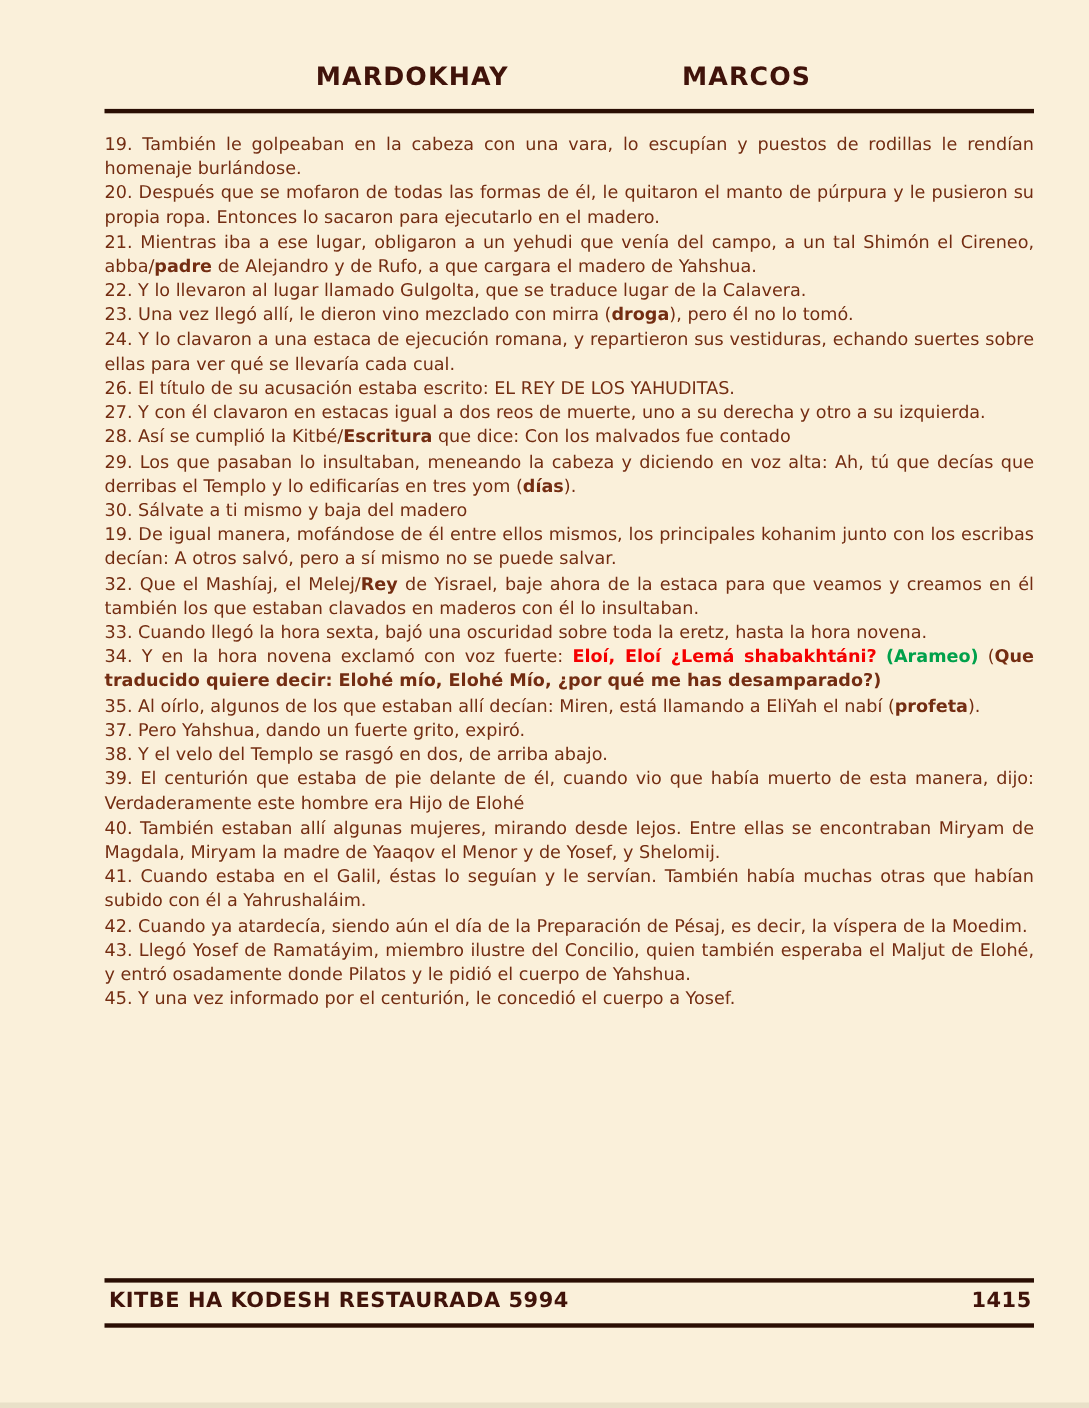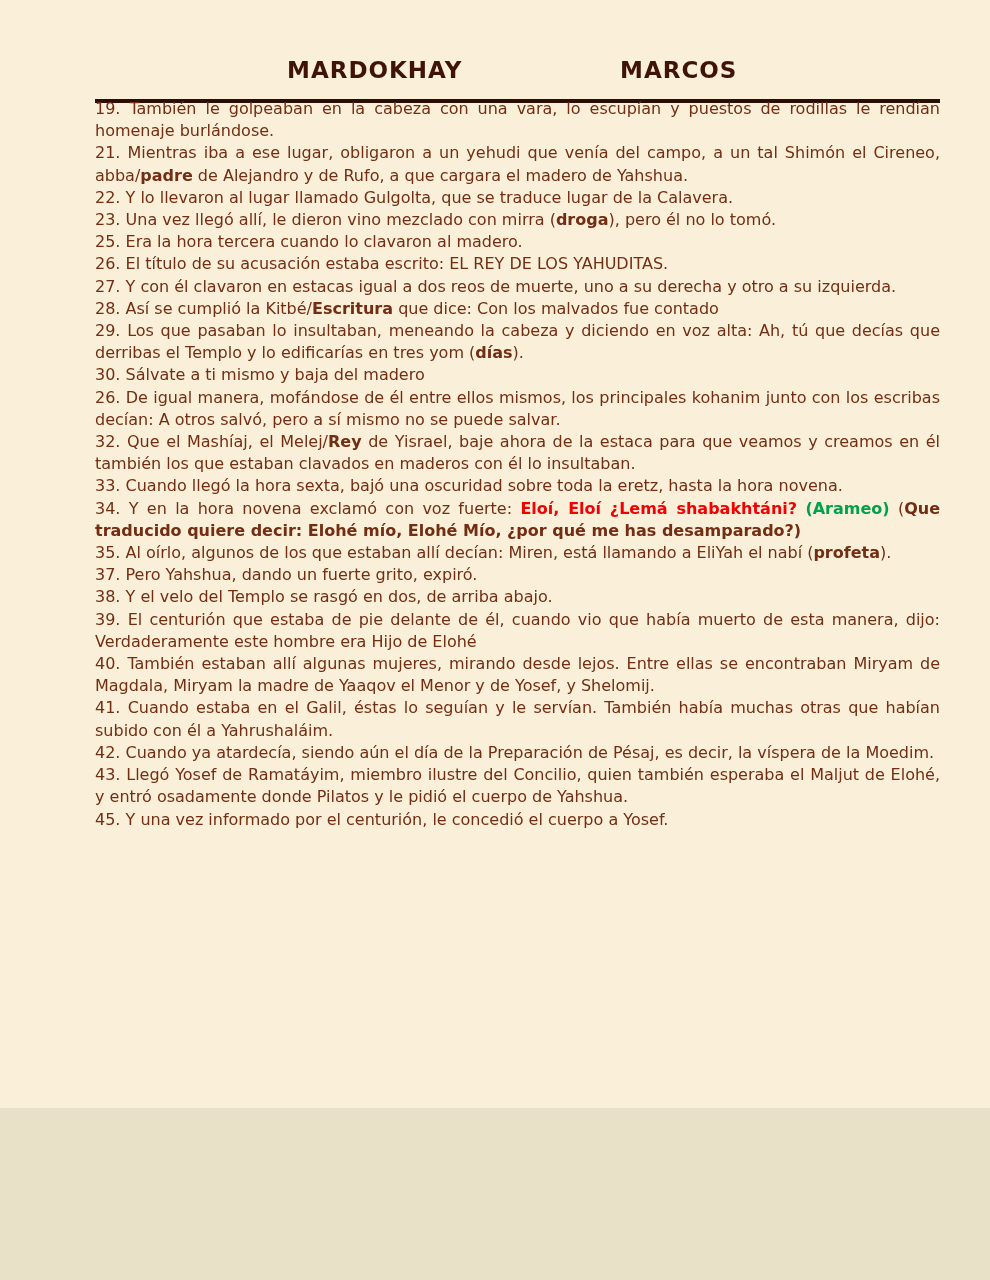--- a/index.html
+++ b/index.html
@@ -1,20 +1,20 @@
 <!DOCTYPE html>
 <html style="--background: #faf0da; --heading: #40130a; --rule: #2a0e03; --text: #732d12; --accent-red: #f40000; --accent-green: #00a14b;"><head>
 <meta charset="utf-8">
 <style>
   * { margin: 0; padding: 0; box-sizing: border-box; }
   body { font-family: "DejaVu Sans", sans-serif; background: #e9e0c8; }
   .page {
     position: relative;
     width: 990px;
-    height: 1108px;
+    height: 1275px;
     background: var(--background, #faf0da);
     overflow: hidden;
     margin: 0 auto;
     text-decoration: underline;
   }
   .header-title {
     position: absolute;
     top: 57px;
     font-size: 23px;
     font-weight: bold;
@@ -28,21 +28,21 @@
     left: 95px;
     width: 845px;
     height: 4px;
     background: var(--rule, #2a0e03);
   }
   .rule.header        { top: 99px; }
   .rule.footer-top    { top: 1162px; }
   .rule.footer-bottom { top: 1203px; }
   .verses {
     position: absolute;
-    top: 98px;
+    top: 120px;
     left: 95px;
     width: 845px;
     color: var(--text, #732d12);
     font-size: 16px;
     line-height: 22.2px;
     text-align: justify;
   }
   .verse { margin: 0; }
   .run-n  { font-weight: normal; }
   .run-b  { font-weight: bold; }
@@ -65,30 +65,31 @@
 <div class="page">
 
   <div class="header-title left">MARDOKHAY</div>
 
   <div class="header-title right">MARCOS</div>
 
   <div class="rule header"></div>
 
   <div class="verses">
       <p class="verse"><span class="run-n">19. También le golpeaban en la cabeza con una vara, lo escupían y puestos de rodillas le rendían homenaje burlándose.</span></p>
+      <p class="verse"><span class="run-n">20. Después que se mofaron de todas las formas de él, le quitaron el manto de púrpura y le pusieron su propia ropa. Entonces lo sacaron para ejecutarlo en el madero.</span></p>
       <p class="verse"><span class="run-n">21. Mientras iba a ese lugar, obligaron a un yehudi que venía del campo, a un tal Shimón el Cireneo, abba/</span><span class="run-b">padre</span><span class="run-n"> de Alejandro y de Rufo, a que cargara el madero de Yahshua.</span></p>
       <p class="verse"><span class="run-n">22. Y lo llevaron al lugar llamado Gulgolta, que se traduce lugar de la Calavera.</span></p>
       <p class="verse"><span class="run-n">23. Una vez llegó allí, le dieron vino mezclado con mirra (</span><span class="run-b">droga</span><span class="run-n">), pero él no lo tomó.</span></p>
-      <p class="verse"><span class="run-n">25. Era la hora tercera cuando lo clavaron al madero.</span></p>
+      <p class="verse"><span class="run-n">24. Y lo clavaron a una estaca de ejecución romana, y repartieron sus vestiduras, echando suertes sobre ellas para ver qué se llevaría cada cual.</span></p>
       <p class="verse"><span class="run-n">26. El título de su acusación estaba escrito: EL REY DE LOS YAHUDITAS.</span></p>
       <p class="verse"><span class="run-n">27. Y con él clavaron en estacas igual a dos reos de muerte, uno a su derecha y otro a su izquierda.</span></p>
       <p class="verse"><span class="run-n">28. Así se cumplió la Kitbé/</span><span class="run-b">Escritura</span><span class="run-n"> que dice: Con los malvados fue contado</span></p>
       <p class="verse"><span class="run-n">29. Los que pasaban lo insultaban, meneando la cabeza y diciendo en voz alta: Ah, tú que decías que derribas el Templo y lo edificarías en tres yom (</span><span class="run-b">días</span><span class="run-n">).</span></p>
       <p class="verse"><span class="run-n">30. Sálvate a ti mismo y baja del madero</span></p>
-      <p class="verse"><span class="run-n">26. De igual manera, mofándose de él entre ellos mismos, los principales kohanim junto con los escribas decían: A otros salvó, pero a sí mismo no se puede salvar.</span></p>
+      <p class="verse"><span class="run-n">19. De igual manera, mofándose de él entre ellos mismos, los principales kohanim junto con los escribas decían: A otros salvó, pero a sí mismo no se puede salvar.</span></p>
       <p class="verse"><span class="run-n">32. Que el Mashíaj, el Melej/</span><span class="run-b">Rey</span><span class="run-n">  de Yisrael, baje ahora de la estaca para que veamos y creamos en él también los que estaban clavados en maderos con él lo insultaban.</span></p>
       <p class="verse"><span class="run-n">33. Cuando llegó la hora sexta, bajó una oscuridad sobre toda la eretz, hasta la hora novena.</span></p>
       <p class="verse"><span class="run-n">34. Y en la hora novena  exclamó con voz fuerte: </span><span class="run-rb">Eloí, Eloí ¿Lemá shabakhtáni?</span><span class="run-n"> </span><span class="run-gb">(Arameo)</span><span class="run-n"> (</span><span class="run-b">Que traducido quiere decir: Elohé mío, Elohé Mío, ¿por qué me has desamparado?)</span></p>
       <p class="verse"><span class="run-n">35. Al oírlo, algunos de los que estaban allí decían: Miren, está llamando a EliYah el nabí (</span><span class="run-b">profeta</span><span class="run-n">).</span></p>
       <p class="verse"><span class="run-n">37. Pero Yahshua, dando un fuerte grito, expiró.</span></p>
       <p class="verse"><span class="run-n">38.  Y el velo del Templo se rasgó en dos, de arriba abajo.</span></p>
       <p class="verse"><span class="run-n">39. El centurión que estaba de pie delante de él, cuando vio que había muerto de esta manera, dijo: Verdaderamente este hombre era Hijo de Elohé</span></p>
       <p class="verse"><span class="run-n">40. También estaban allí algunas mujeres, mirando desde lejos. Entre ellas se encontraban Miryam de Magdala, Miryam la madre de Yaaqov el Menor y de Yosef, y Shelomij.</span></p>
       <p class="verse"><span class="run-n">41. Cuando  estaba en el Galil, éstas lo seguían y le servían. También había muchas otras que habían subido con él a Yahrushaláim.</span></p>
       <p class="verse"><span class="run-n">42. Cuando ya atardecía, siendo aún el día de la Preparación de Pésaj, es decir, la víspera de la Moedim.</span></p>

